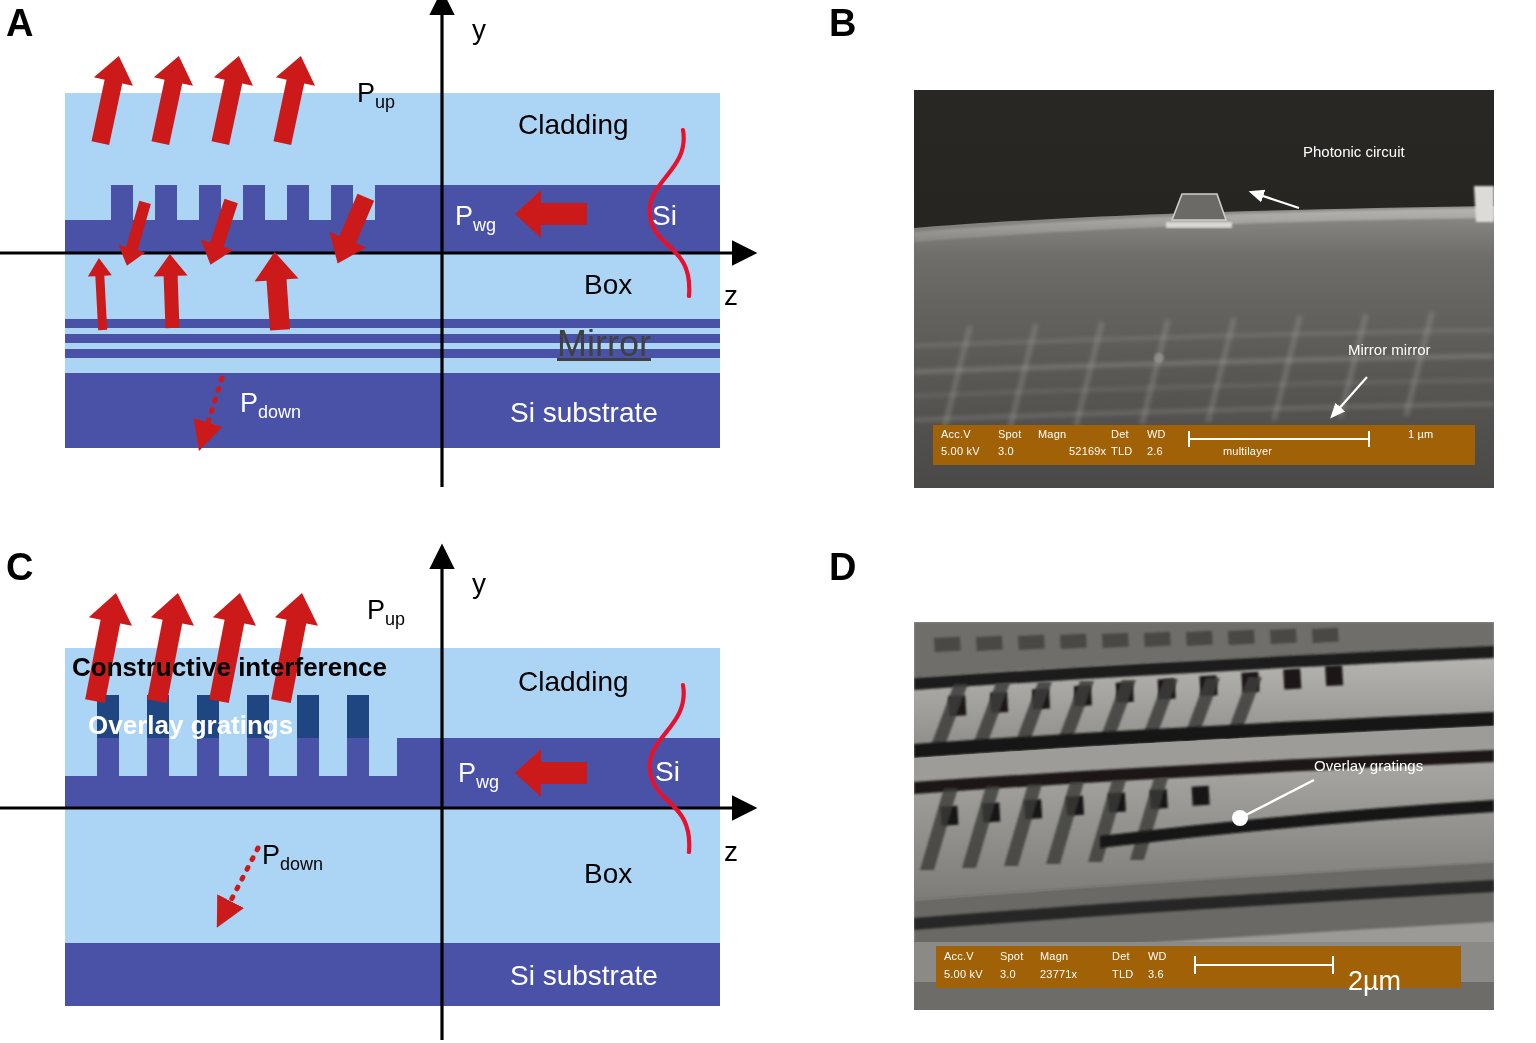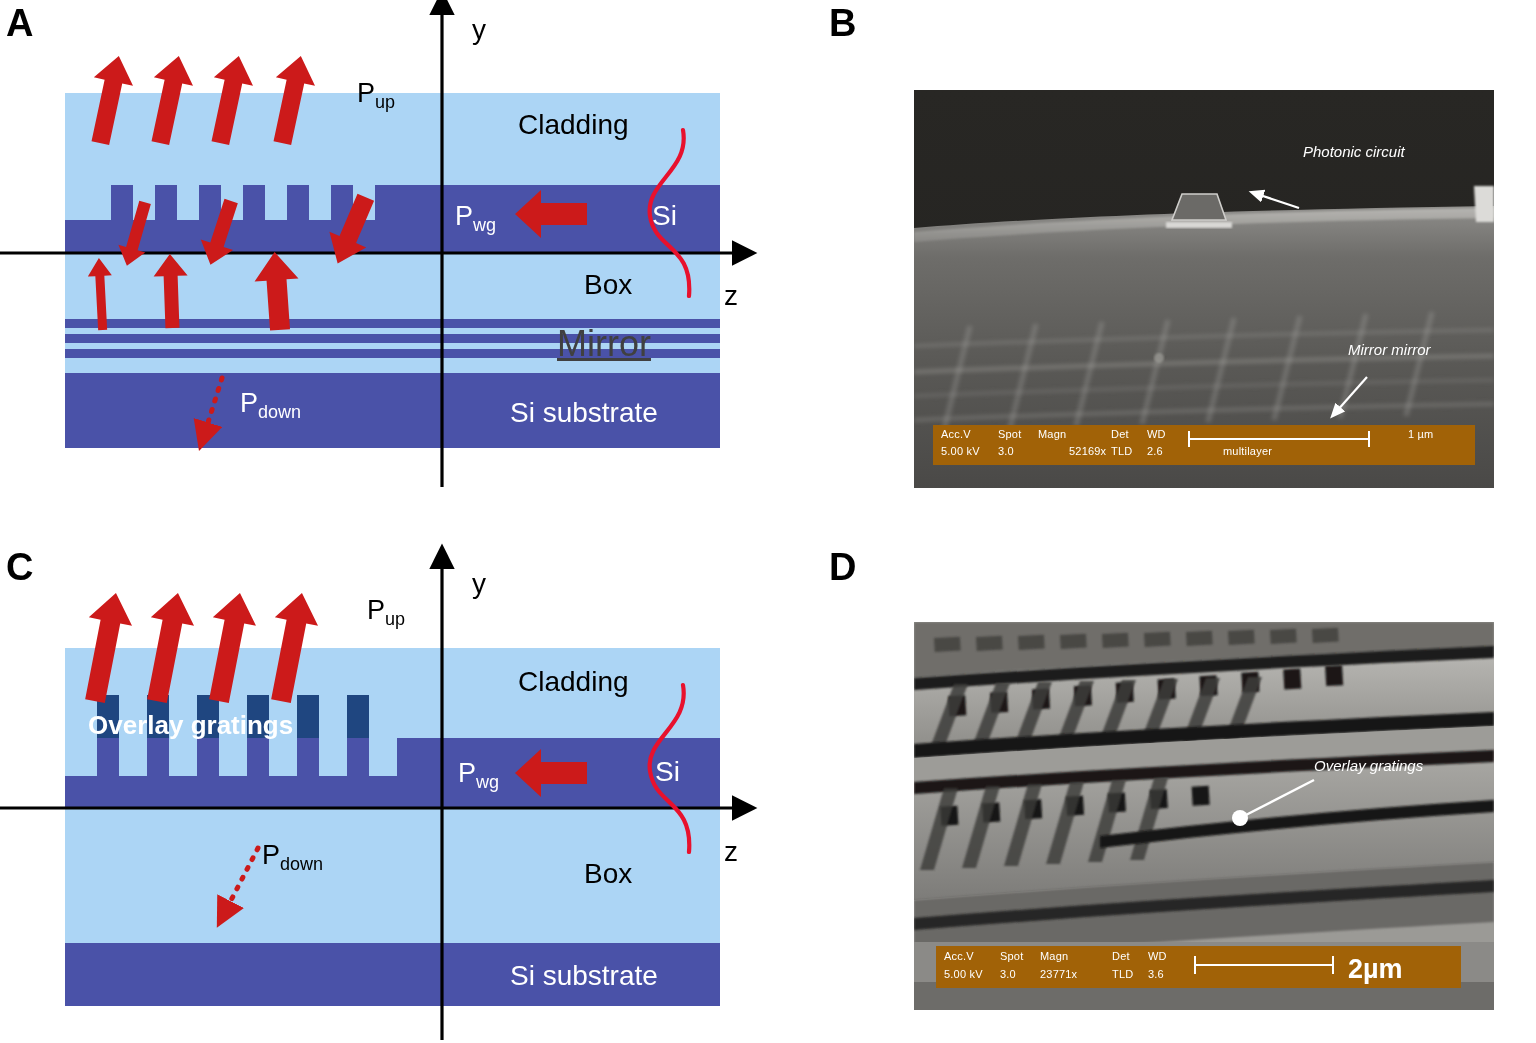--- a/index.html
+++ b/index.html
@@ -2,21 +2,21 @@
 <html><head>
 <meta charset="utf-8">
 <style>
   html,body{margin:0;padding:0;background:#ffffff;}
   body{width:1536px;height:1043px;position:relative;overflow:hidden;
        font-family:"Liberation Sans","DejaVu Sans",sans-serif;}
   .panel{position:absolute;}
   .plabel{position:absolute;font-weight:bold;font-size:38px;color:#000;line-height:1;}
   svg{display:block;}
   .semwrap{position:absolute;background:#000;overflow:hidden;}
-  .semtxt{position:absolute;color:#fff;font-size:15px;white-space:nowrap;font-style:italic;}
+  .semtxt{position:absolute;color:#fff;font-size:15px;white-space:nowrap;}
   .semtiny{position:absolute;color:#fff;font-size:11px;white-space:nowrap;letter-spacing:.2px;}
   .bar{position:absolute;background:#fff;}
   .infobar{position:absolute;background:#a16207;}
 </style>
 </head>
 <body>
 
 <div class="plabel" style="left:6px;top:4px;">A</div>
 
 <div class="panel" style="left:0;top:0;width:768px;height:500px;">
@@ -290,20 +290,21 @@
   <g>
     <line x1="258" y1="308" x2="226" y2="370" stroke="#CC1A1A" stroke-width="5" stroke-dasharray="2,9" stroke-linecap="round" marker-end="url(#dotArrC)"></line>
   </g>
 </svg>
 </div>
 
 <div class="panel" style="left:0;top:540px;width:768px;height:503px;">
   <div style="position:absolute;left:367px;top:55px;font-size:27px;color:#000;">
     <span>P</span><sub style="font-size:18px;">up</sub>
   </div>
+  <div style="position:absolute;left:72px;top:112px;font-size:26px;font-weight:bold;color:#000;">Constructive interference</div>
   <div style="position:absolute;left:518px;top:126px;font-size:28px;color:#000;">Cladding</div>
   <div style="position:absolute;left:88px;top:170px;font-size:26px;font-weight:bold;color:#fff;">Overlay gratings</div>
   <div style="position:absolute;left:458px;top:218px;font-size:27px;color:#fff;">
     <span>P</span><sub style="font-size:18px;">wg</sub>
   </div>
   <div style="position:absolute;left:655px;top:216px;font-size:28px;color:#fff;">Si</div>
   <div style="position:absolute;left:584px;top:318px;font-size:28px;color:#000;">Box</div>
   <div style="position:absolute;left:510px;top:420px;font-size:28px;color:#fff;">Si substrate</div>
   <div style="position:absolute;left:262px;top:300px;font-size:27px;color:#000;">
     <span>P</span><sub style="font-size:18px;">down</sub>
@@ -440,15 +441,15 @@
     <div class="semtiny" style="left:176px;top:4px;">Det</div>
     <div class="semtiny" style="left:212px;top:4px;">WD</div>
     <div class="semtiny" style="left:8px;top:22px;">5.00 kV</div>
     <div class="semtiny" style="left:64px;top:22px;">3.0</div>
     <div class="semtiny" style="left:104px;top:22px;">23771x</div>
     <div class="semtiny" style="left:176px;top:22px;">TLD</div>
     <div class="semtiny" style="left:212px;top:22px;">3.6</div>
     <div class="bar" style="left:258px;top:18px;width:140px;height:2px;"></div>
     <div class="bar" style="left:258px;top:10px;width:2px;height:18px;"></div>
     <div class="bar" style="left:396px;top:10px;width:2px;height:18px;"></div>
-    <div style="position:absolute;left:412px;top:8px;color:#fff;font-size:27px;font-weight:bold;white-space:nowrap;">2µm</div>
+    <div style="position:absolute;left:412px;top:20px;color:#fff;font-size:27px;font-weight:normal;white-space:nowrap;">2µm</div>
   </div>
 </div>
 
 </body></html>

